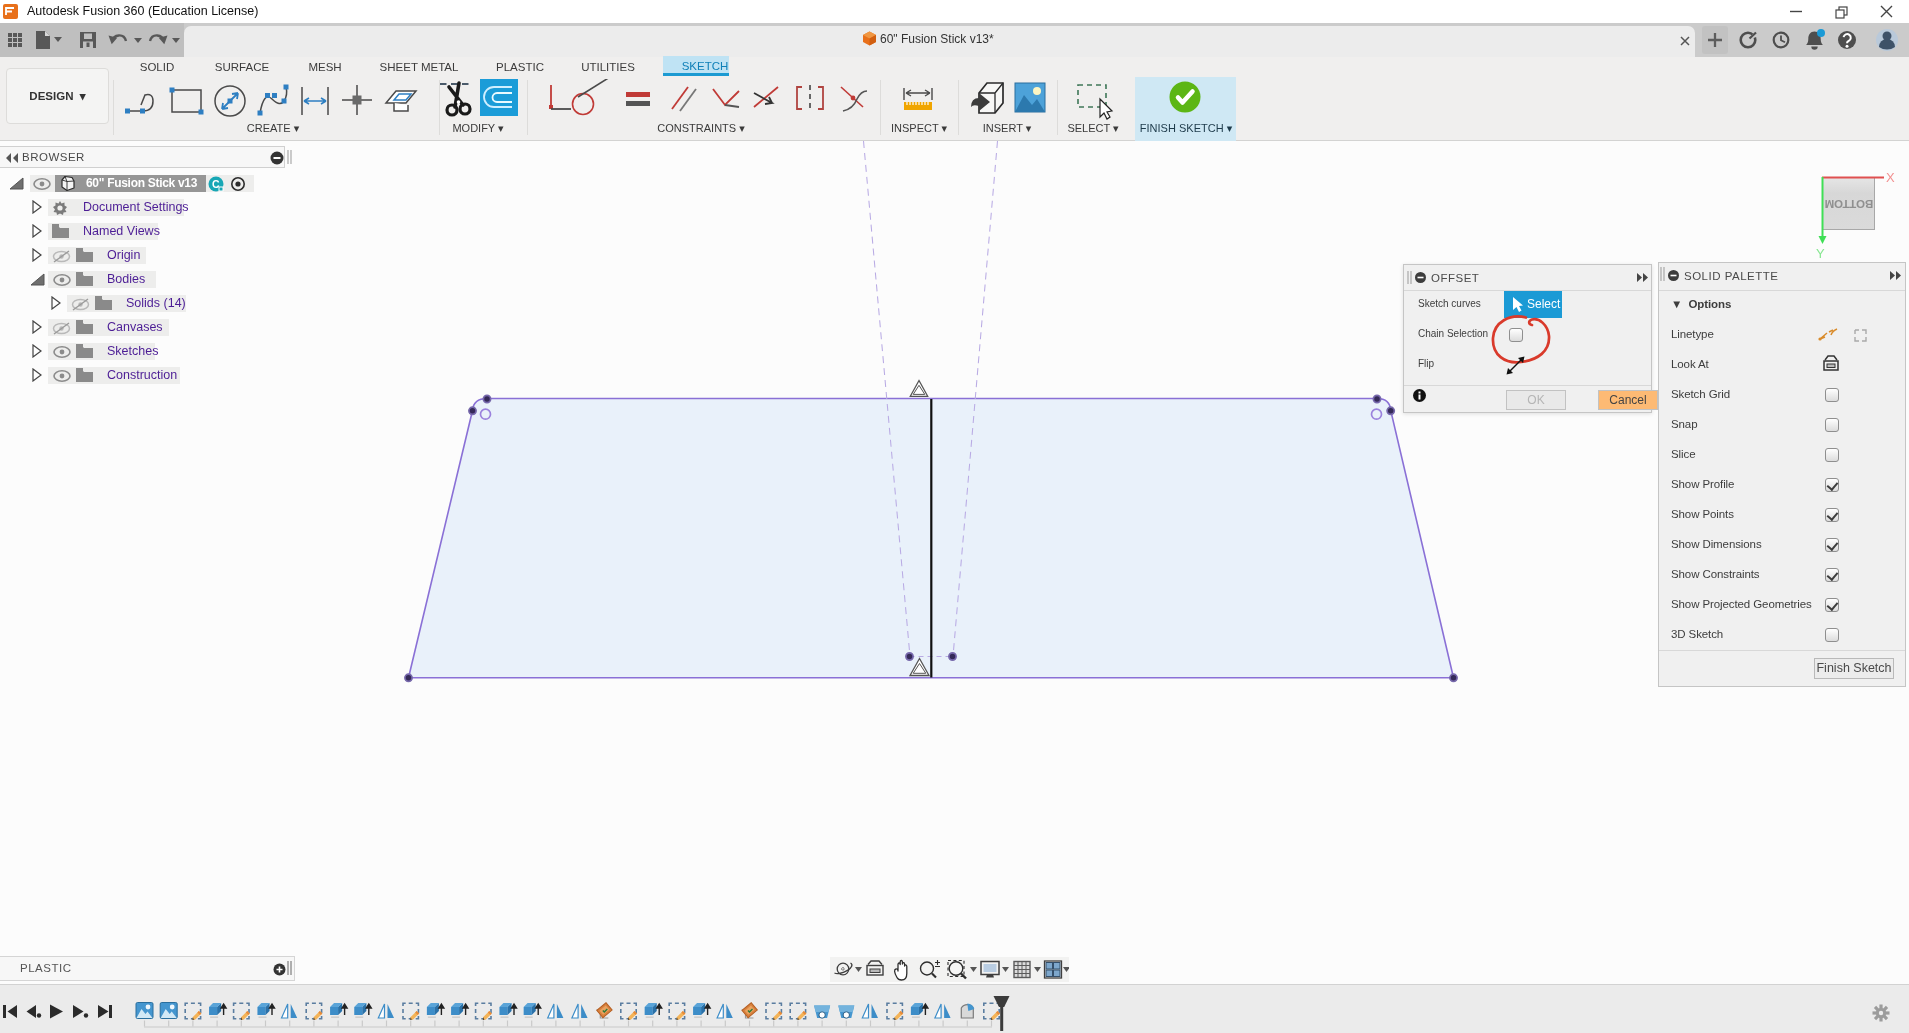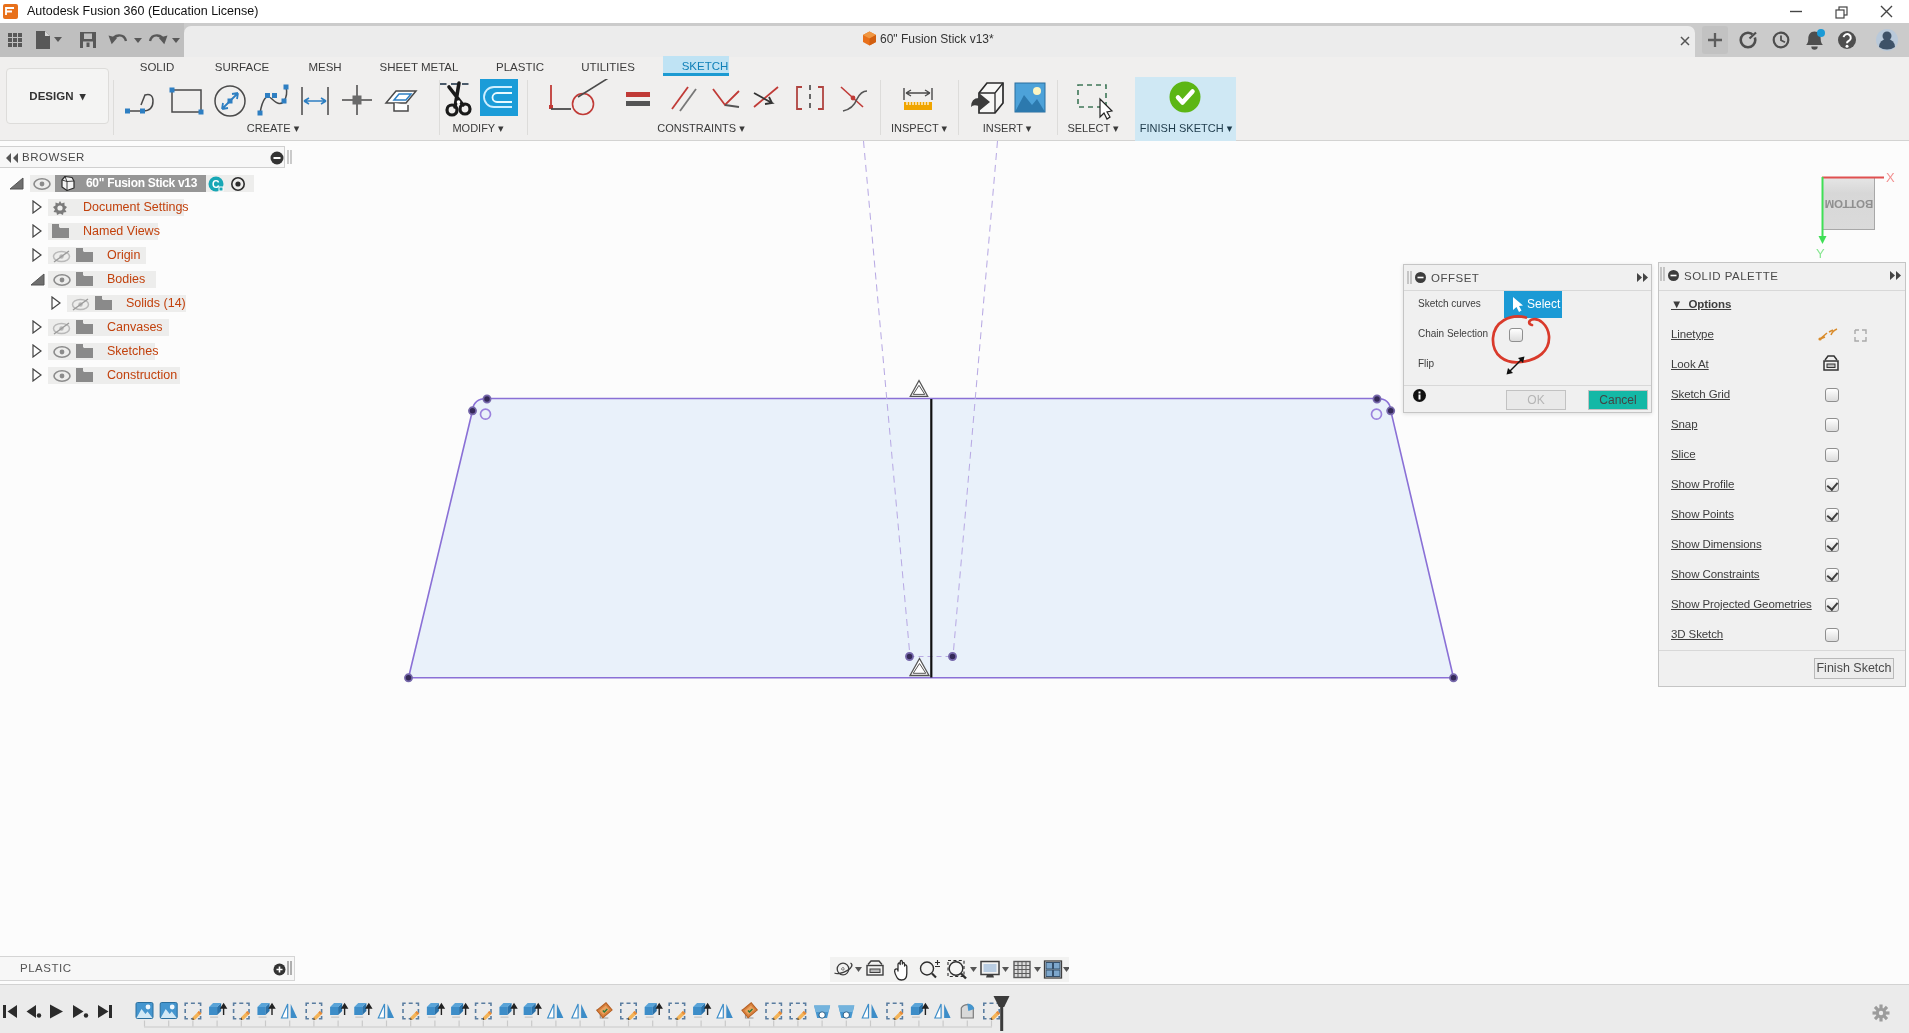--- a/index.html
+++ b/index.html
@@ -26,36 +26,36 @@
   #designbtn { position:absolute; left:6px; top:11px; width:103px; height:56px; background:#f4f4f3; border:1px solid #dddcda; border-radius:4px; }
   #designbtn span { position:absolute; left:50%; top:20px; transform:translateX(-50%); font-size:11.5px; font-weight:bold; color:#333; white-space:nowrap; }
   .glabel { position:absolute; top:65px; font-size:11px; color:#3a3a3a; transform:translateX(-50%); white-space:nowrap; }
   .gsep { position:absolute; top:23px; width:1px; height:55px; background:#dddcda; }
   #finishblock { position:absolute; left:1135px; top:20px; width:101px; height:64px; background:#cfe8f4; }
 
   
   #browserhead { position:absolute; left:0px; top:146px; width:285px; height:22px; background:#f7f7f7; border:1px solid #d0d0d0; border-left:none; }
   #browserhead .btext { position:absolute; left:22px; top:4px; font-size:11.5px; color:#4a4a4a; letter-spacing:0.5px; }
   .trow { position:absolute; height:17px; background:#ededec; }
-  .ttxt { position:absolute; font-size:12.5px; color:#c2410c; top:1px; white-space:nowrap; }
+  .ttxt { position:absolute; font-size:12.5px; color:#4c1d95; top:1px; white-space:nowrap; }
 
   
   #dialog { position:absolute; left:1403px; top:264px; width:249px; height:149px; background:#f0f0f0; border:1px solid #c5c5c5; box-shadow:0 1px 4px rgba(0,0,0,0.12); }
   #dialog .dtitle { position:absolute; left:27px; top:7px; font-size:11.5px; color:#4a4a4a; letter-spacing:0.5px; }
   #dialog .dlab { position:absolute; left:14px; font-size:10px; color:#3d3d3d; }
   #selectbtn { position:absolute; left:100px; top:26px; width:58px; height:27px; background:#1b9ad5; color:#fff; font-size:12px; }
   #selectbtn span { position:absolute; left:23px; top:6px; }
   .dbtn { position:absolute; top:125px; width:60px; height:20px; border:1px solid #c2c2c2; font-size:12px; text-align:center; line-height:18px; }
   #okbtn { left:102px; background:#e9e9e9; color:#b5b5b5; }
-  #cancelbtn { left:184px; background:#14b8a6; color:#444; }
+  #cancelbtn { left:194px; background:#fdba74; color:#444; }
 
   
   #palette { position:absolute; left:1658px; top:262px; width:248px; height:425px; background:#f0f0f0; border:1px solid #c5c5c5; }
   #palette .ptitle { position:absolute; left:25px; top:7px; font-size:11.5px; color:#4a4a4a; letter-spacing:0.5px; }
-  #palette .prow { position:absolute; left:12px; font-size:11.5px; color:#3d3d3d; letter-spacing:-0.1px;text-decoration:underline; }
+  #palette .prow { position:absolute; left:12px; font-size:11.5px; color:#3d3d3d; letter-spacing:-0.1px; }
   .cb { position:absolute; left:166px; width:14px; height:14px; border:1px solid #8f8f8f; border-radius:3px; background:linear-gradient(#ffffff,#dcdcdc); }
   .cb.on::after { content:""; position:absolute; left:2.5px; top:0.5px; width:5px; height:8px; border:solid #3d3d3d; border-width:0 2px 2px 0; transform:rotate(40deg); }
   #finishsk { position:absolute; left:155px; top:395px; width:80px; height:21px; background:#ececec; border:1px solid #b9b9b9; font-size:12.5px; color:#4a4a4a; text-align:center; line-height:19px; }
 
   
   #comments { position:absolute; left:0; top:956px; width:295px; height:25px; background:#f7f7f7; border:1px solid #d5d5d5; border-left:none; }
   #comments span { position:absolute; left:20px; top:5px; font-size:11.5px; color:#555; letter-spacing:0.5px; }
   #navbar { position:absolute; left:830px; top:957px; width:239px; height:25px; background:#f2f2f1; }
   #timeline { position:absolute; left:0; top:984px; width:1909px; height:49px; background:#ebebeb; border-top:1px solid #d2d2d2; }
 

